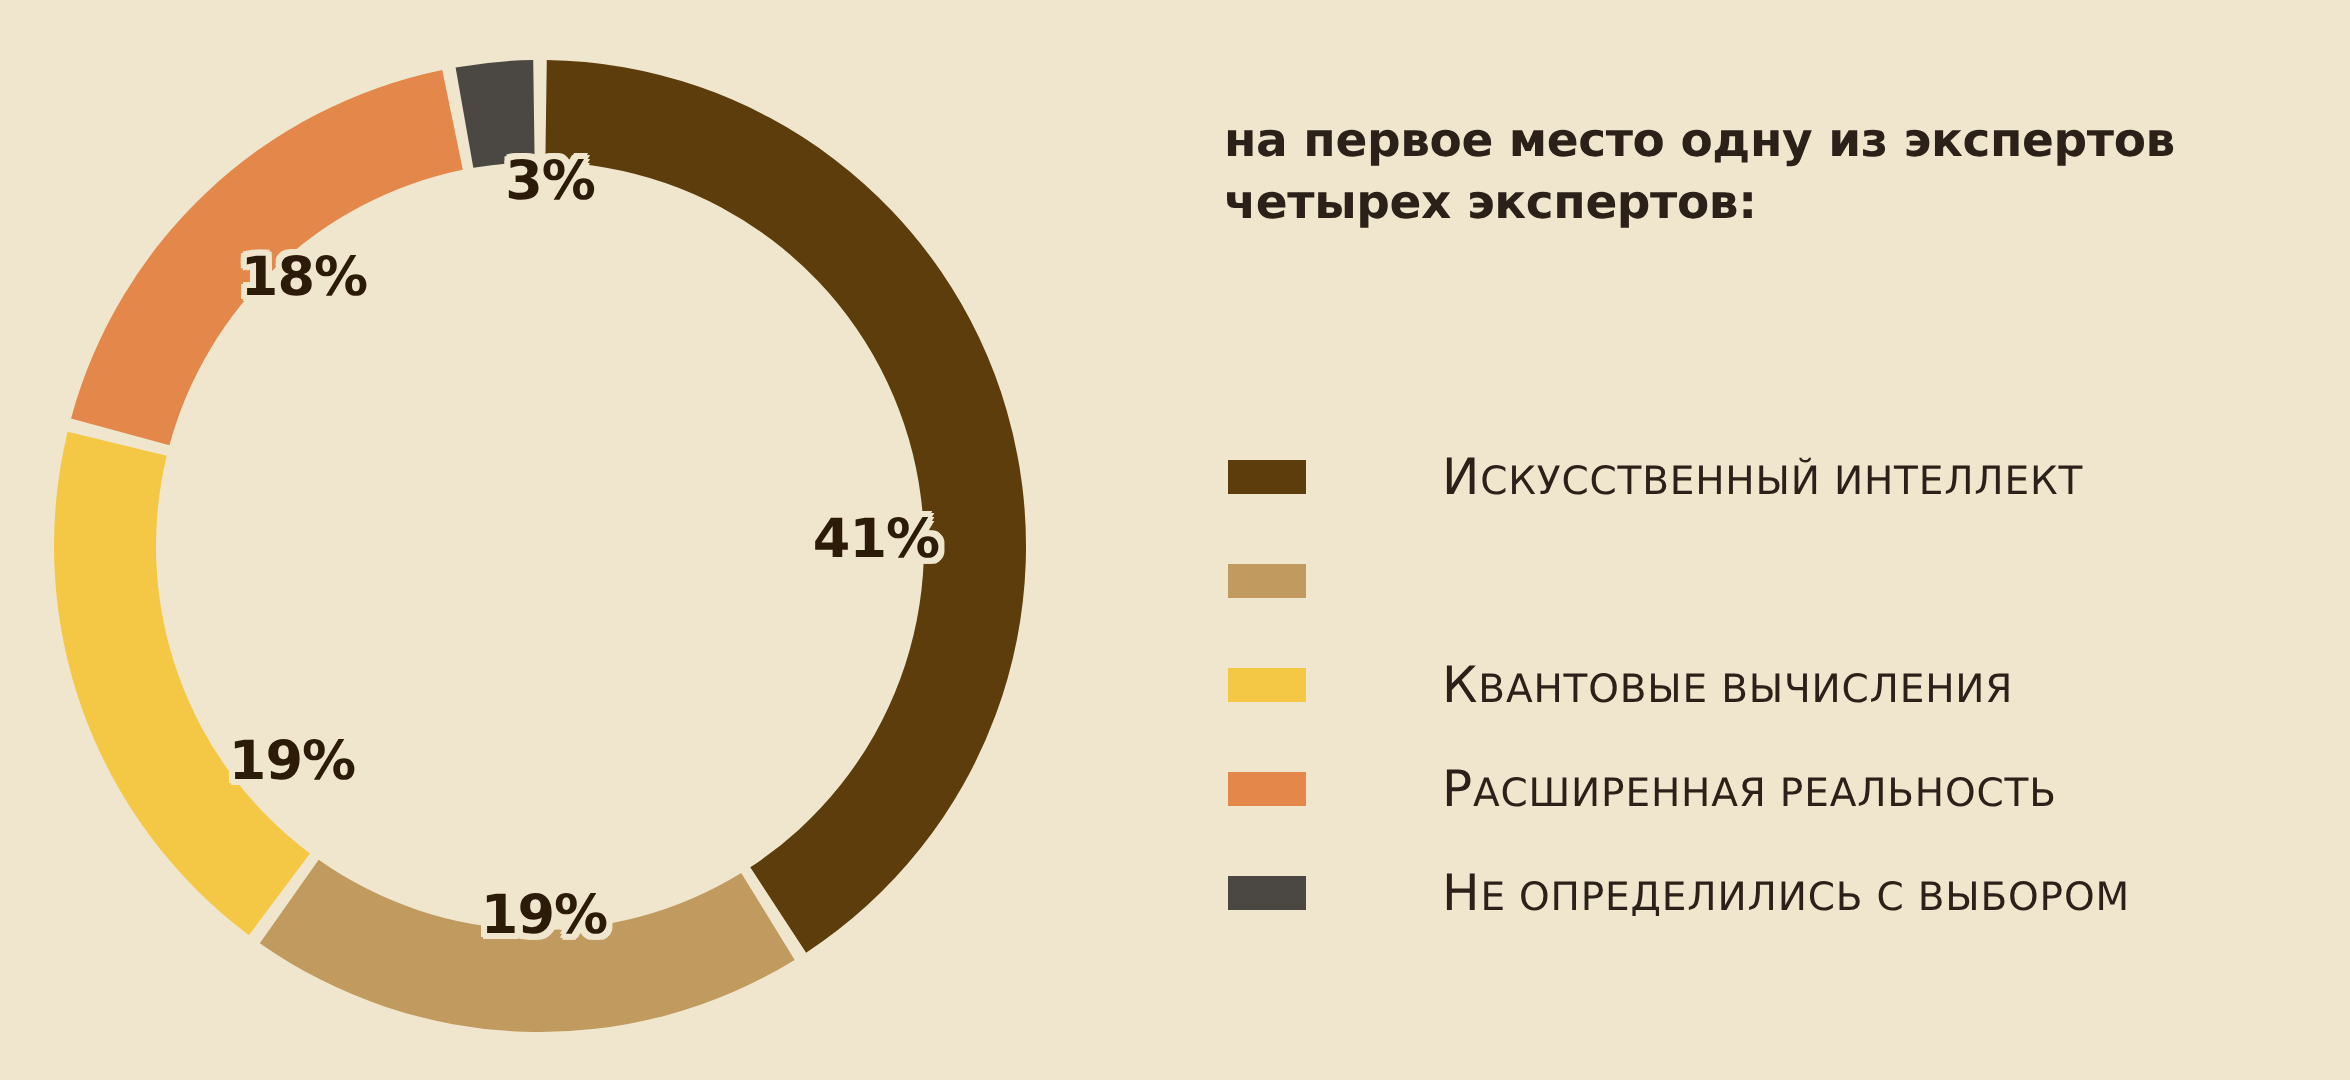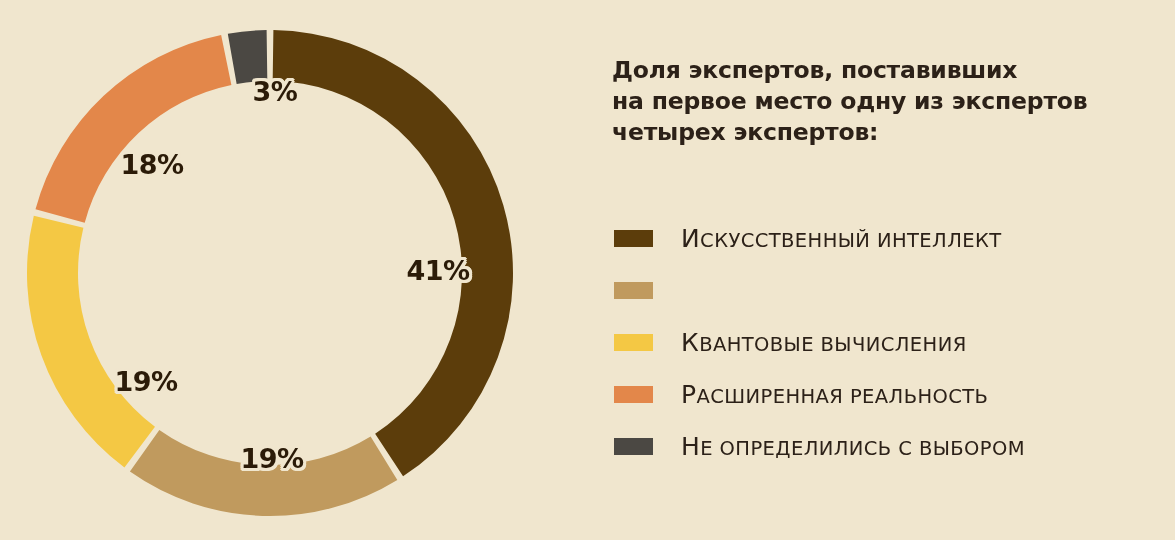--- a/index.html
+++ b/index.html
@@ -98,20 +98,21 @@
     flex: 0 0 auto;
     margin-right: 28px;
   }
   .legend-label {
     font-family: "DejaVu Sans", sans-serif;
     font-size: 22px;
     font-weight: 400;
     color: #2C2118;
     letter-spacing: 0.4px;
     white-space: nowrap;
+    margin-left: 40px;
   }
   .legend-label .cap { font-size: 25px; }
   .legend-label .sc  { font-size: 19.5px; }
 </style>
 </head>
 <body>
 
 <div id="infographic">
 
   <div id="chart-area">
@@ -121,29 +122,28 @@
           <path d="M 397.3285751507292 479.9696449967606 A 243 243 0 0 1 129.92694717074033 471.5662102954363 L 159.3249952953998 429.89182048034473 A 192 192 0 0 0 370.6052939462552 436.5315713554652 Z" fill="#C09A5E"></path>
           <path d="M 124.43726556071266 467.5777231405423 A 243 243 0 0 1 33.813476859413214 215.8604665160708 L 83.38348788891909 227.85271428430283 A 192 192 0 0 0 154.98746908500755 426.74042322215683 Z" fill="#F4C844"></path>
           <path d="M 35.50099184322826 209.28802959027 A 243 243 0 0 1 221.13806516153036 34.96321434735944 L 231.3930391399746 84.92155207692599 A 192 192 0 0 0 84.71683306131615 222.6596777009541 Z" fill="#E3874A"></path>
           <path d="M 227.80349282693592 33.691716018033446 A 243 243 0 0 1 266.60719017758765 30.023686665739064 L 267.3192613748841 81.01871539021357 A 192 192 0 0 0 236.65954988794937 83.91691142165607 Z" fill="#4B4843"></path>
         </g>
     </svg>
     <div id="slice-labels">
         <div class="slice-label" style="left: 438px; top: 270px;">41%</div>
         <div class="slice-label" style="left: 272px; top: 458px;">19%</div>
         <div class="slice-label" style="left: 146px; top: 381px;">19%</div>
-        <div class="slice-label" style="left: 152px; top: 164px;">18%</div>
+        <div class="slice-label" style="left: 152px; top: 139px;">18%</div>
         <div class="slice-label" style="left: 275px; top: 91px;">3%</div>
       </div>
   </div>
 
   <div id="right-panel">
 
     <div id="chart-title">
-      <span class="tline">Доля экспертов, поставивших</span>
       <span class="tline">на первое место одну из экспертов</span>
       <span class="tline">четырех экспертов:</span>
     </div>
 
     <div id="legend">
         <div class="legend-item">
           <div class="legend-swatch" style="background: rgb(92, 61, 11);"></div>
           <div class="legend-label"><span class="cap">И</span><span class="sc">С</span><span class="sc">К</span><span class="sc">У</span><span class="sc">С</span><span class="sc">С</span><span class="sc">Т</span><span class="sc">В</span><span class="sc">Е</span><span class="sc">Н</span><span class="sc">Н</span><span class="sc">Ы</span><span class="sc">Й</span><span class="sc"> </span><span class="sc">И</span><span class="sc">Н</span><span class="sc">Т</span><span class="sc">Е</span><span class="sc">Л</span><span class="sc">Л</span><span class="sc">Е</span><span class="sc">К</span><span class="sc">Т</span></div>
         </div>
         <div class="legend-item">

